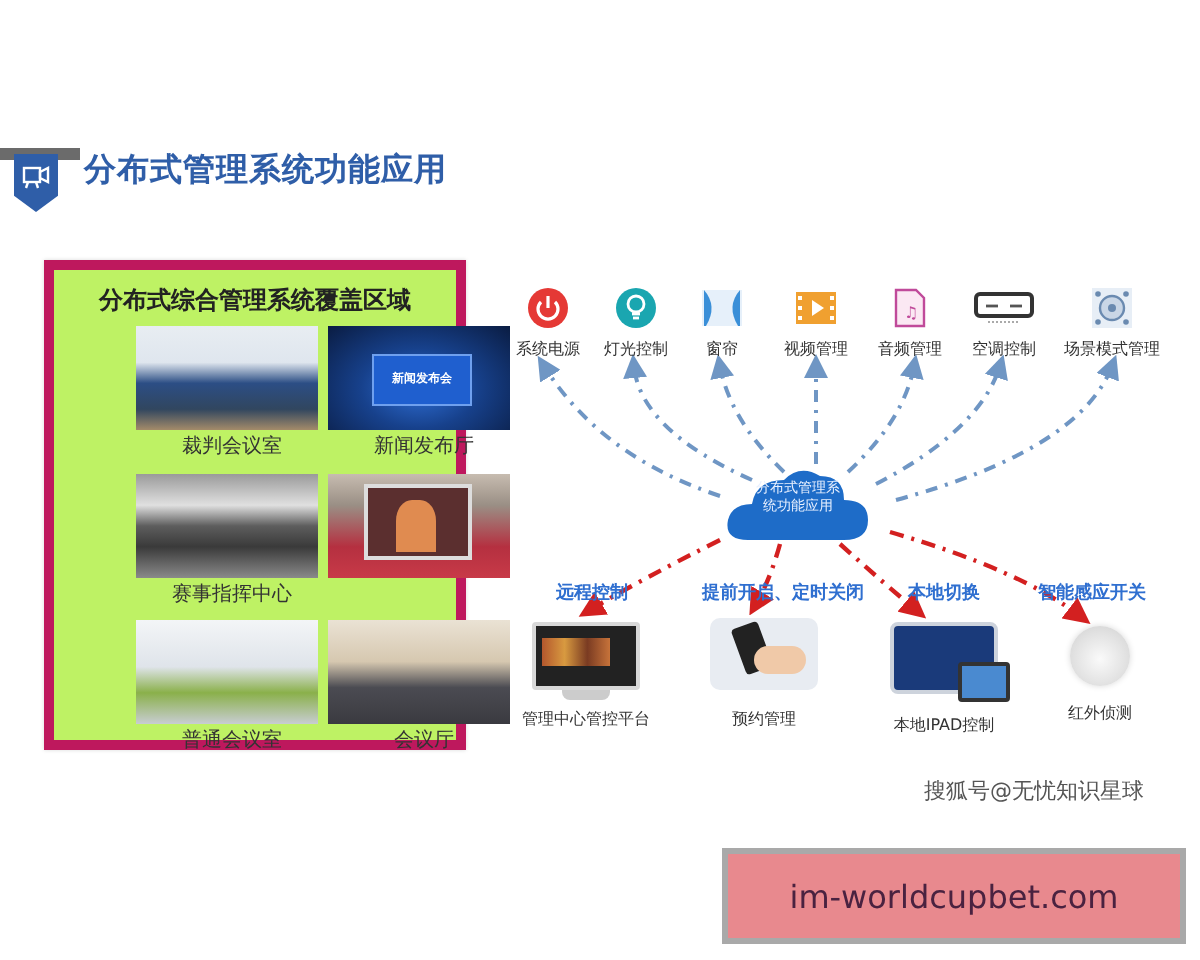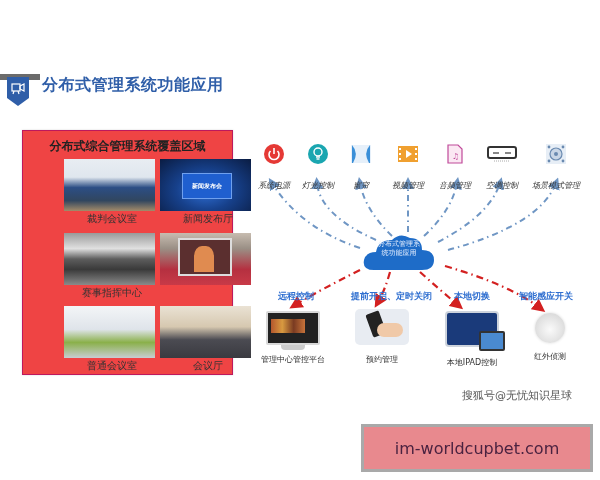--- a/index.html
+++ b/index.html
@@ -16,21 +16,21 @@
   }
   .badge svg { position:absolute; left:4px; top:6px; }
   .title {
     position:absolute; left:42px; top:75px; font-size:16px; font-weight:bold;
     color:#2f5ea8; letter-spacing:0.5px;
   }
 
   
   .panel {
     position:absolute; left:22px; top:130px; width:211px; height:245px;
-    border:1px solid #be185d; background:#ef4444; box-sizing:border-box;
+    border:5px solid #be185d; background:#bef264; box-sizing:border-box;
     box-shadow: 0 0 2px rgba(0,0,0,0.15);
   }
   .panel-title {
     position:absolute; left:0; top:7px; width:100%; text-align:center;
     font-size:12px; font-weight:bold; color:#222;
   }
   .cell { position:absolute; width:96px;padding-left:36px; }
   .photo { width:91px; height:52px; position:relative; overflow:hidden; }
   .cap { font-size:10px; color:#333; text-align:center; margin-top:1px; }
 
@@ -41,21 +41,21 @@
   .p5 { background:linear-gradient(180deg,#f3f5f7 0%,#dfe4ea 45%,#8ab04a 70%,#c8cdd2 100%); }
   .p6 { background:linear-gradient(180deg,#eae2d4 0%,#d6c8b0 40%,#4b4b52 65%,#3a3a40 100%); }
 
   .p2 .screen { position:absolute; left:22px; top:14px; width:48px; height:24px; background:#1f5fcf; border:1px solid #6fa0ee; color:#fff; font-size:6px; text-align:center; line-height:24px; font-weight:bold; }
   .p4 .tv { position:absolute; left:18px; top:5px; width:50px; height:34px; background:#5b2f2f; border:2px solid #ddd; }
   .p4 .tv::after { content:""; position:absolute; left:14px; top:6px; width:20px; height:26px; background:#e08b50; border-radius:40% 40% 0 0; }
 
   
   .icon-row .item { position:absolute; width:60px; text-align:center; }
   .icon-row .glyph { width:22px; height:22px; margin:0 auto; position:relative; }
-  .icon-row .lbl { font-size:8px; color:#333; margin-top:15px; white-space:nowrap;font-style:italic; }
+  .icon-row .lbl { font-size:8px; color:#333; margin-top:4px; white-space:nowrap; }
 
   .cloud-wrap { position:absolute; left:362px; top:232px; width:74px; height:40px; }
   .cloud-text { position:absolute; left:0; top:8px; width:100%; text-align:center; color:#e8f0ff; font-size:7px; line-height:9px; }
 
   .red-label { position:absolute; font-size:9px; color:#2f6fd0; font-weight:bold; white-space:nowrap; }
 
   .bottom-item { position:absolute; text-align:center; }
   .bottom-item .lbl { font-size:8px; color:#333; margin-top:4px; white-space:nowrap; }
 
   .monitor { width:50px; height:30px; background:#222; border:2px solid #d8d8d8; border-radius:2px; position:relative; margin:0 auto; }

